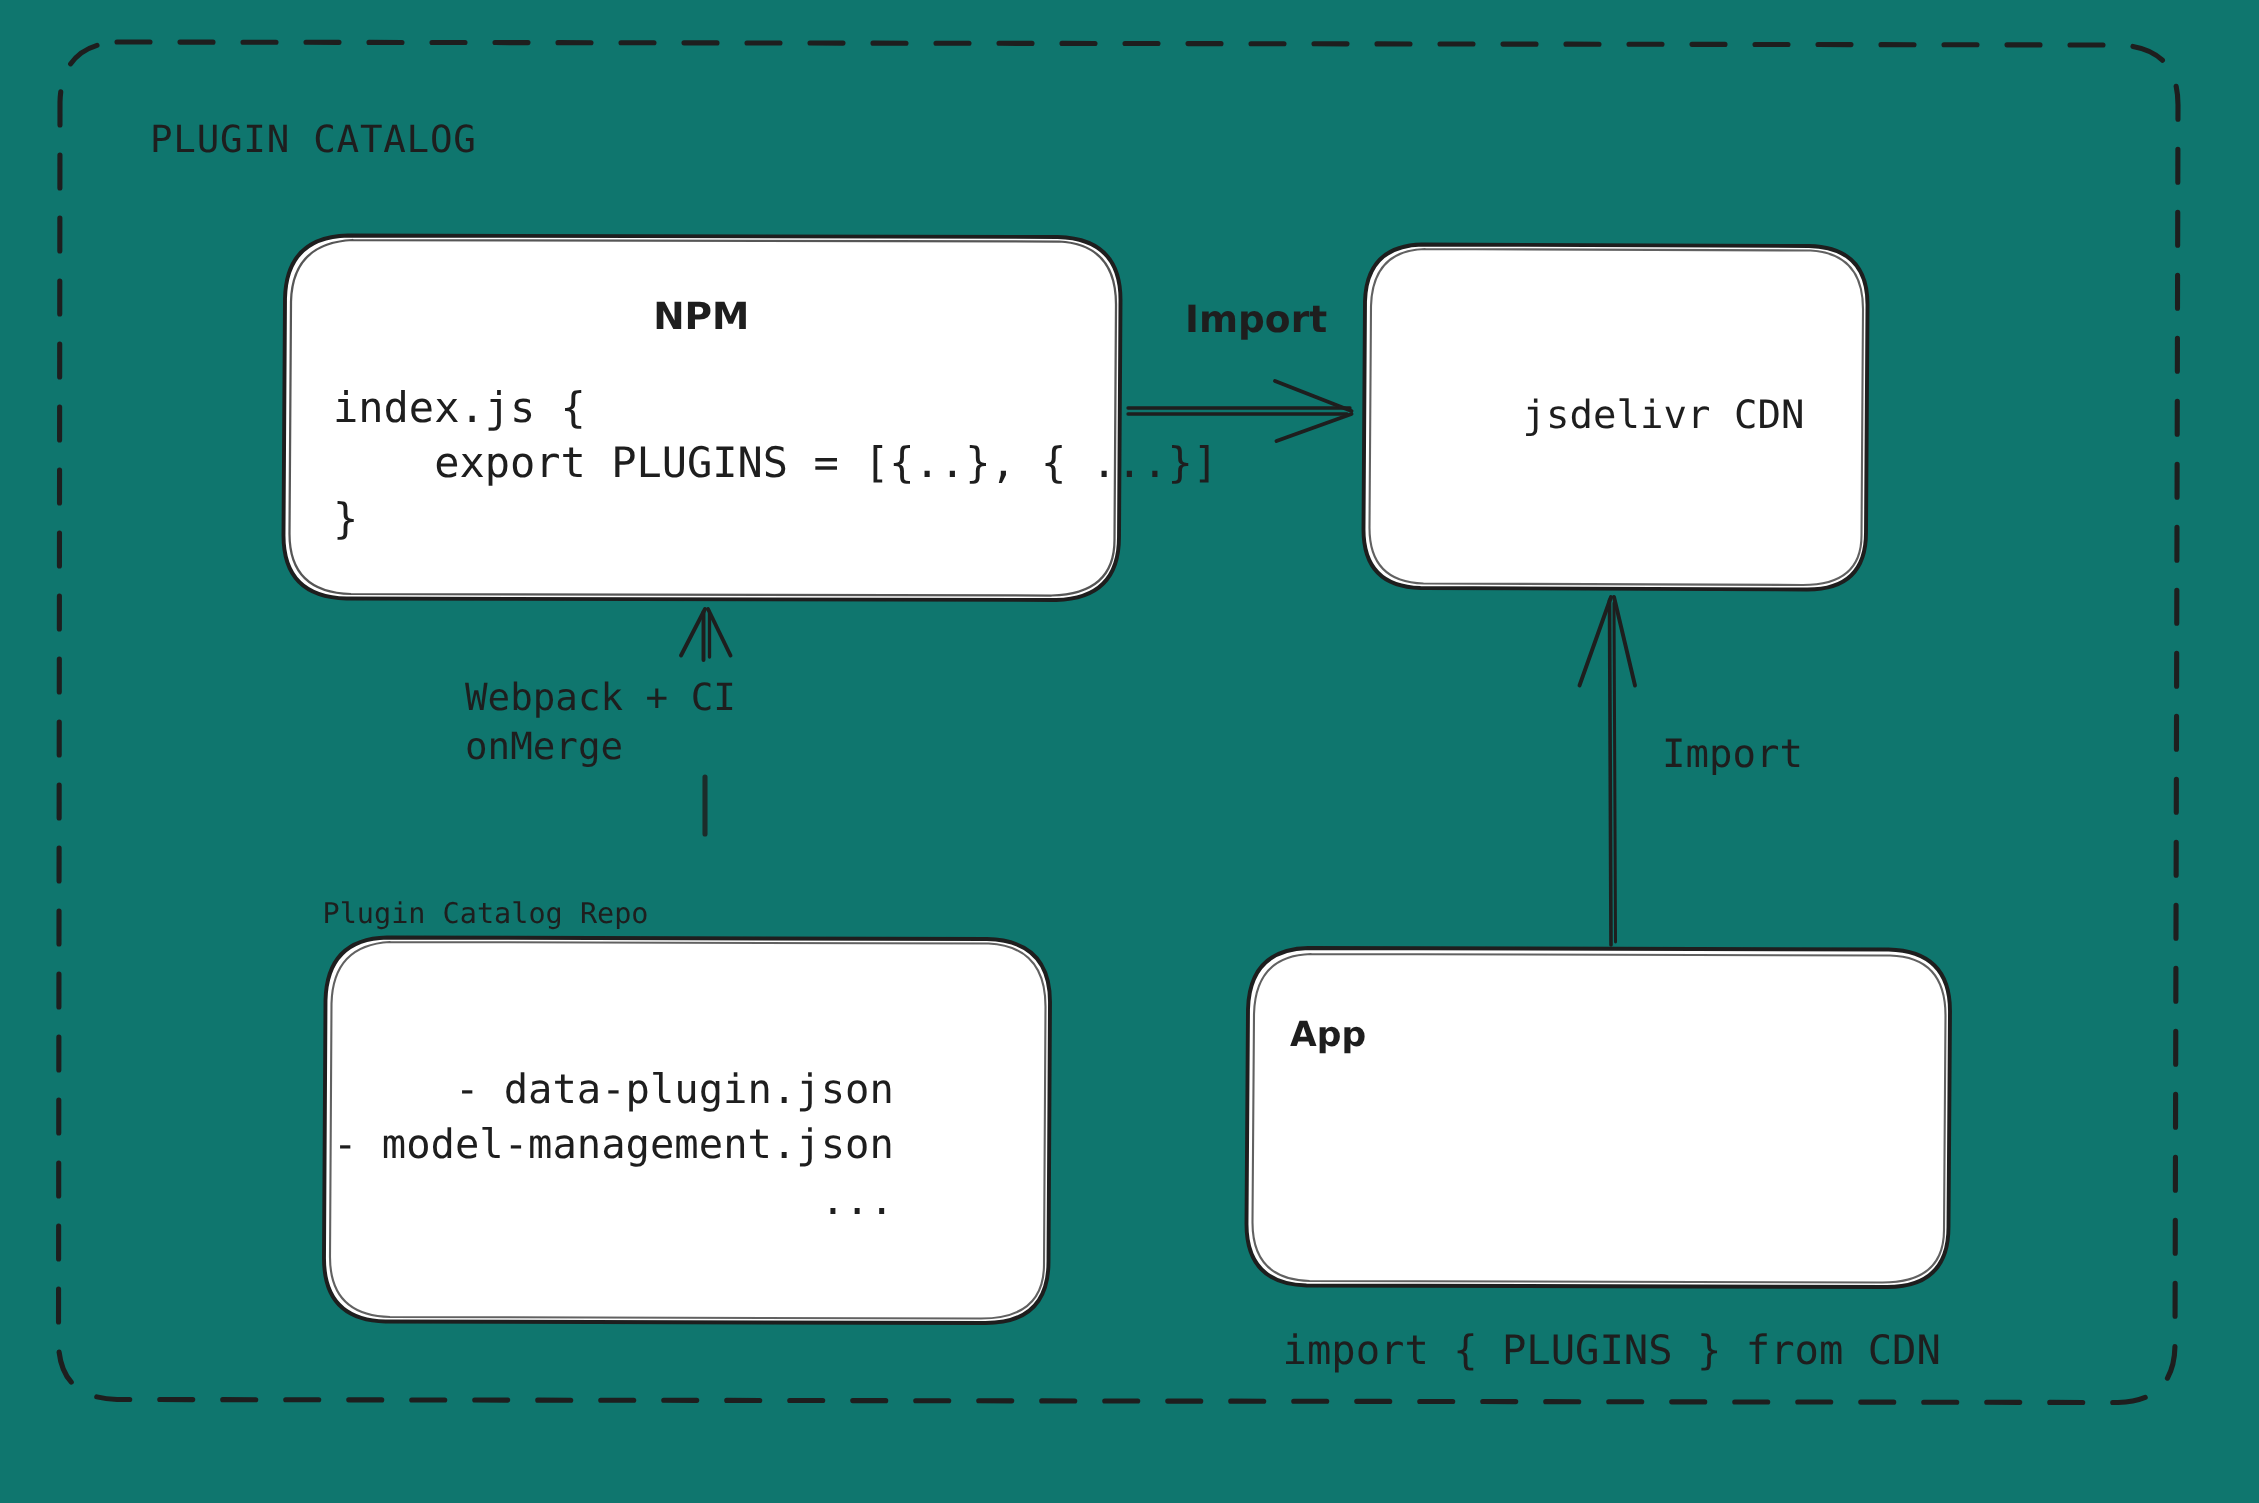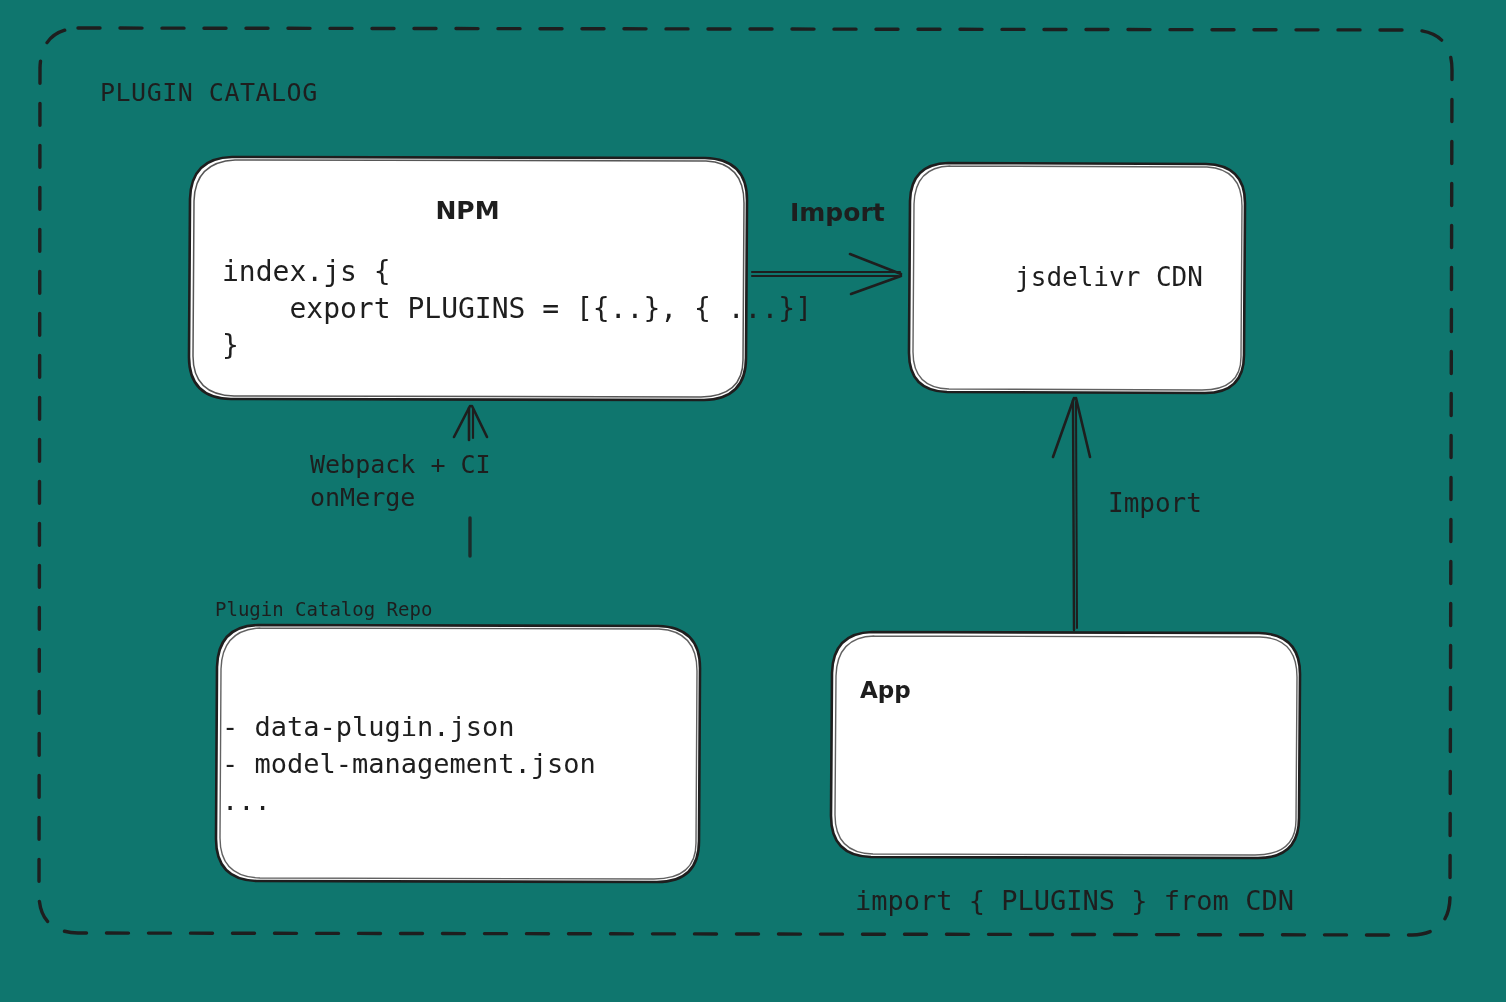--- a/index.html
+++ b/index.html
@@ -80,20 +80,21 @@
     top: 600px;
     width: 485px;
     text-align: left;
     font-size: 19px;
   }
   .repo-code {
     left: 222px;
     top: 708px;
     font-size: 27px;
     line-height: 37px;
+    text-align: right;
   }
   .app-title {
     left: 860px;
     top: 679px;
     font-size: 23px;
   }
   .app-code {
     left: 855px;
     top: 738px;
     font-size: 27px;

